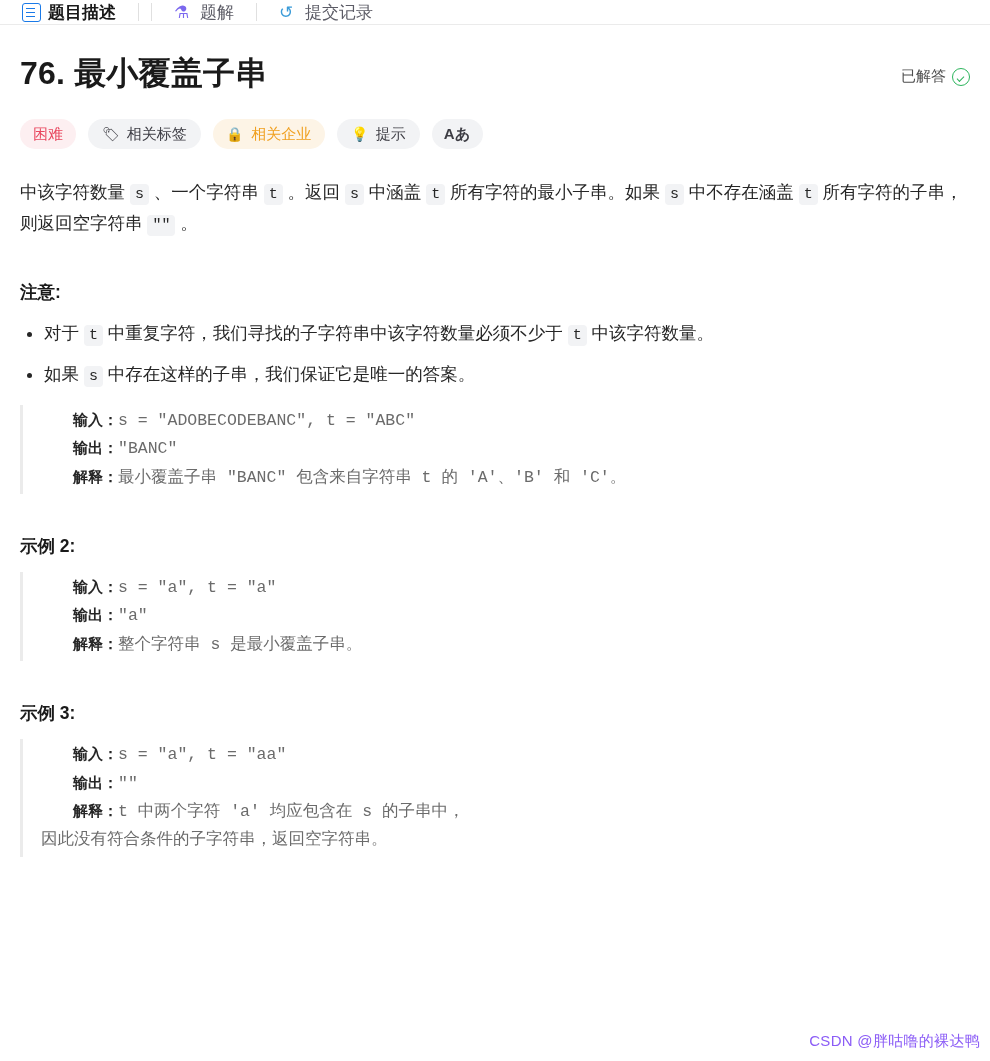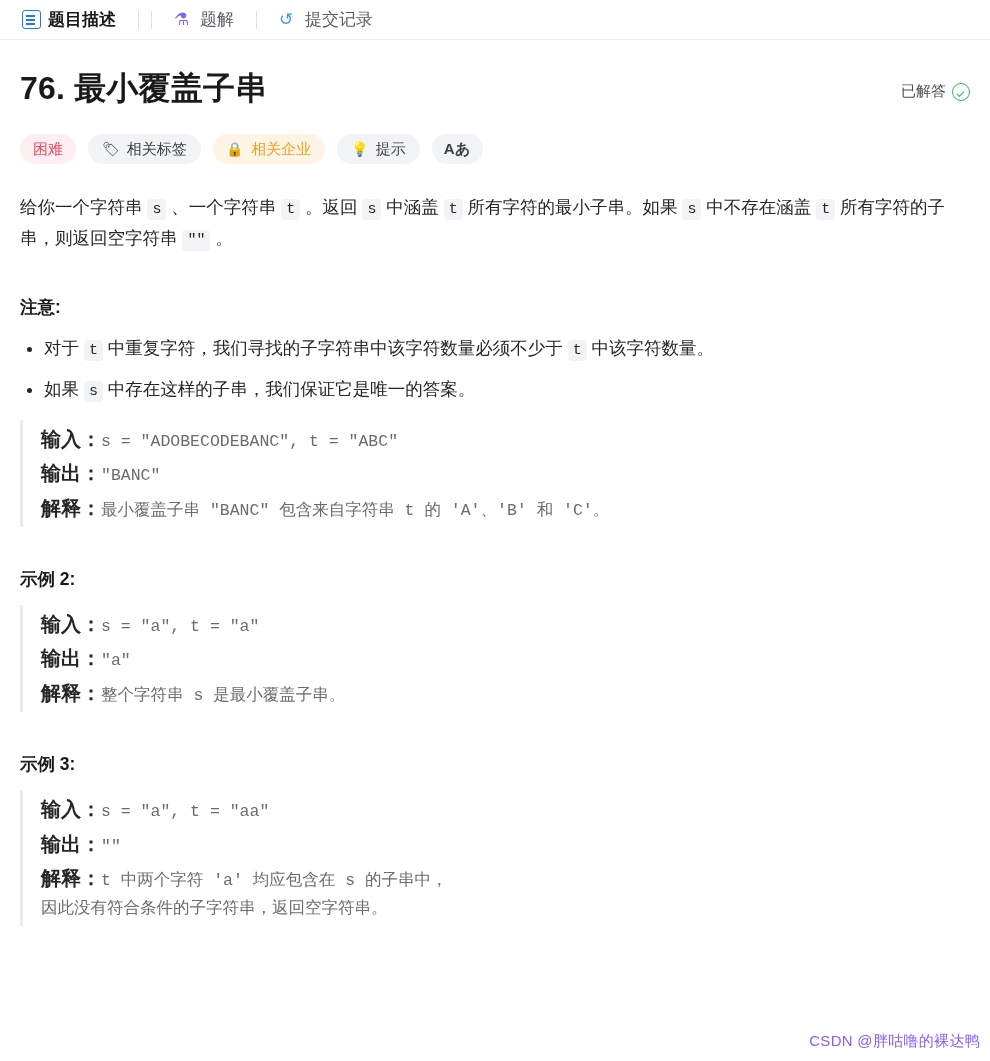--- a/index.html
+++ b/index.html
@@ -9,21 +9,21 @@
     background: #ffffff;
     font-family: "Liberation Sans", sans-serif;
     color: #262626;
     overflow: hidden;
   }
   .page { position: relative; width: 990px; height: 1061px; background:#fff; }
 
   
   .tabbar {
     display: flex; align-items: center;
-    height: 40px;
+    height: 25px;
     padding: 0 10px;
     border-bottom: 1px solid #ebebeb;
     background: #fff;
     gap: 8px;
   }
   .tab {
     display: flex; align-items: center;
     gap: 7px;
     padding: 0 12px;
     height: 40px;
@@ -111,21 +111,21 @@
   pre.block {
     margin: 14px 0 0 0;
     border-left: 3px solid #ebebeb;
     padding: 2px 0 2px 18px;
     font-family: "Liberation Mono", "DejaVu Sans Mono", monospace;
     font-size: 16.5px; line-height: 1.72; color: #6b6b6b;
     white-space: pre-wrap; word-break: break-word;
   }
   pre.block b {
     font-family: "Liberation Sans", sans-serif;
-    color:#262626; font-weight:700; font-size:20px;
+    color:#262626; font-weight:700; font-size:15px;margin-left:32px;
   }
 
   .watermark {
     position: absolute; right: 10px; bottom: 10px;
     font-size: 15px; color: #8b5cf6; letter-spacing: .3px;
   }
   .fadeout {
     position:absolute; left:0; right:0; bottom:0; height: 14px; background:#fff;
   }
 </style>
@@ -177,21 +177,21 @@
       <div class="chip">
         <span class="gl">💡</span>
         <span>提示</span>
       </div>
       <div class="chip az">
         <span>Aあ</span>
       </div>
     </div>
 
     <div class="desc">
-      <span>给你一个字符串 </span><code class="inline">s</code><span> 、一个字符串 </span><code class="inline">t</code><span> 。返回 </span><code class="inline">s</code><span> 中涵盖 </span><code class="inline">t</code><span> 所有字符的最小子串。如果 </span><code class="inline">s</code><span> 中不存在涵盖 </span><code class="inline">t</code><span> 所有字符的子串，则返回空字符串 </span><code class="inline">""</code><span> 。</span>
+      <span>中该字符数量 </span><code class="inline">s</code><span> 、一个字符串 </span><code class="inline">t</code><span> 。返回 </span><code class="inline">s</code><span> 中涵盖 </span><code class="inline">t</code><span> 所有字符的最小子串。如果 </span><code class="inline">s</code><span> 中不存在涵盖 </span><code class="inline">t</code><span> 所有字符的子串，则返回空字符串 </span><code class="inline">""</code><span> 。</span>
     </div>
 
     <h3 class="sub">注意:</h3>
     <ul class="notes">
       <li><span>对于 </span><code class="inline">t</code><span> 中重复字符，我们寻找的子字符串中该字符数量必须不少于 </span><code class="inline">t</code><span> 中该字符数量。</span></li>
       <li><span>如果 </span><code class="inline">s</code><span> 中存在这样的子串，我们保证它是唯一的答案。</span></li>
     </ul>
 
     <pre class="block"><b>输入：</b><span>s = "ADOBECODEBANC", t = "ABC"</span>
 <b>输出：</b><span>"BANC"</span>

